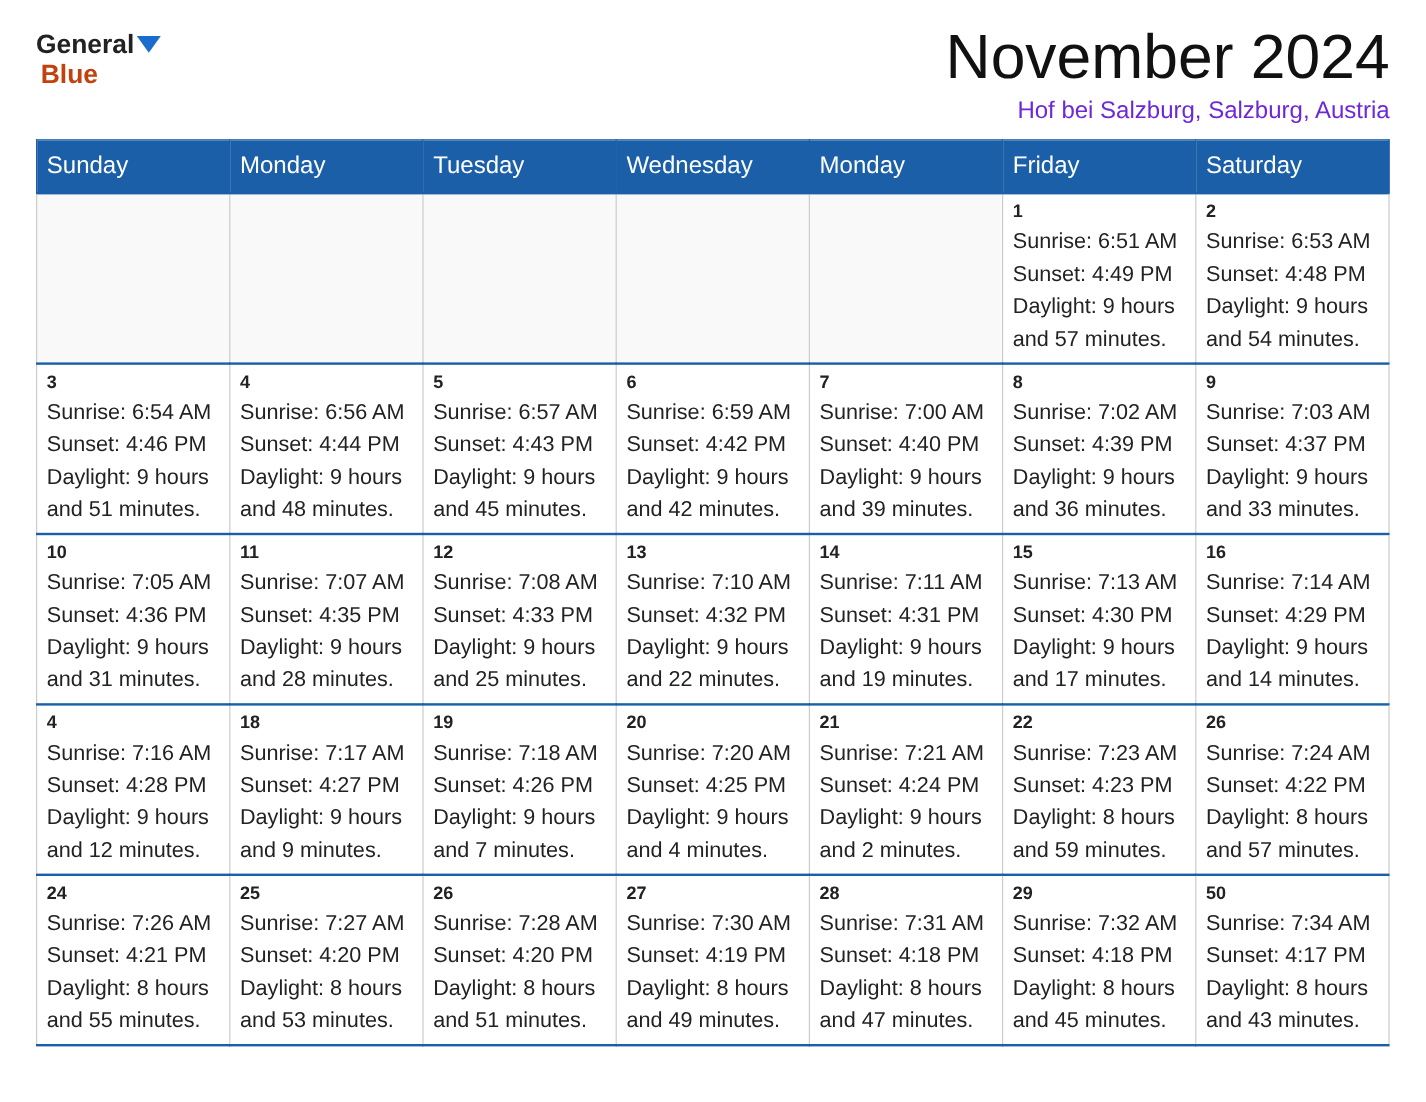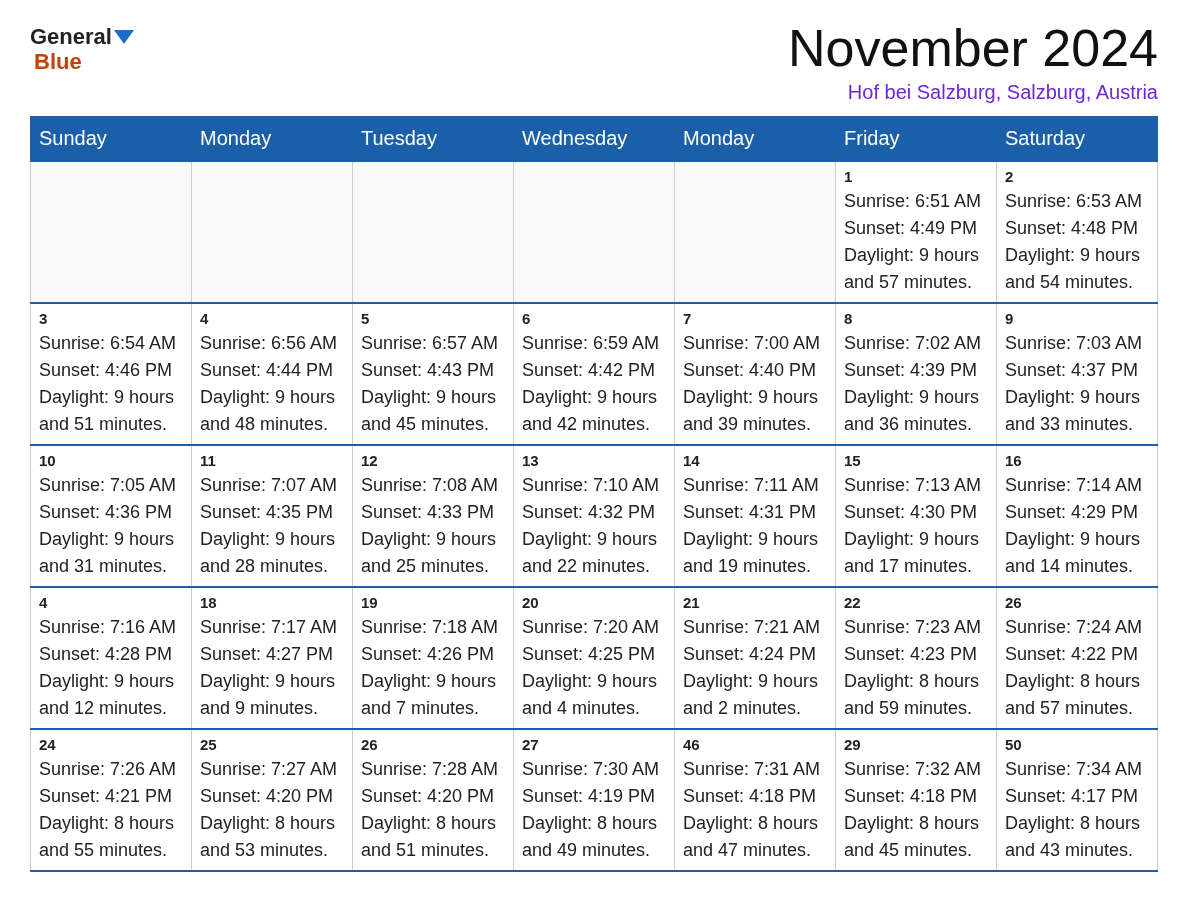--- a/index.html
+++ b/index.html
@@ -250,21 +250,21 @@
         </td>
         <td>
           <span class="day-num">26</span>
           <div class="day-info">Sunrise: 7:28 AM<br>Sunset: 4:20 PM<br>Daylight: 8 hours and 51 minutes.</div>
         </td>
         <td>
           <span class="day-num">27</span>
           <div class="day-info">Sunrise: 7:30 AM<br>Sunset: 4:19 PM<br>Daylight: 8 hours and 49 minutes.</div>
         </td>
         <td>
-          <span class="day-num">46</span>
+          <span class="day-num">28</span>
           <div class="day-info">Sunrise: 7:31 AM<br>Sunset: 4:18 PM<br>Daylight: 8 hours and 47 minutes.</div>
         </td>
         <td>
           <span class="day-num">29</span>
           <div class="day-info">Sunrise: 7:32 AM<br>Sunset: 4:18 PM<br>Daylight: 8 hours and 45 minutes.</div>
         </td>
         <td>
           <span class="day-num">50</span>
           <div class="day-info">Sunrise: 7:34 AM<br>Sunset: 4:17 PM<br>Daylight: 8 hours and 43 minutes.</div>
         </td>

